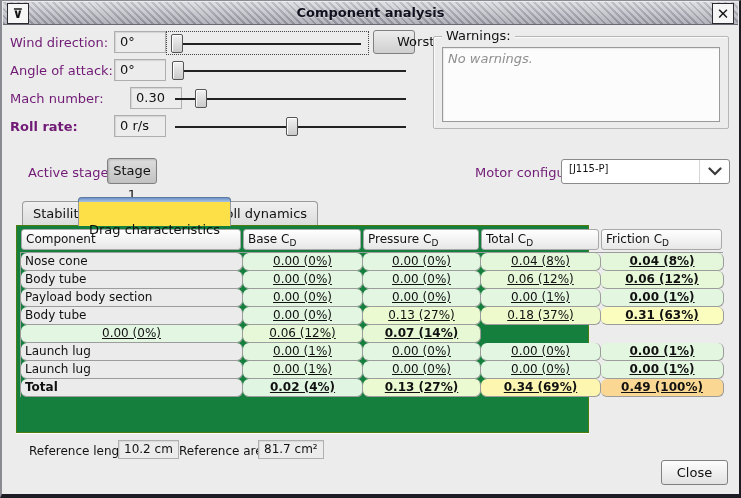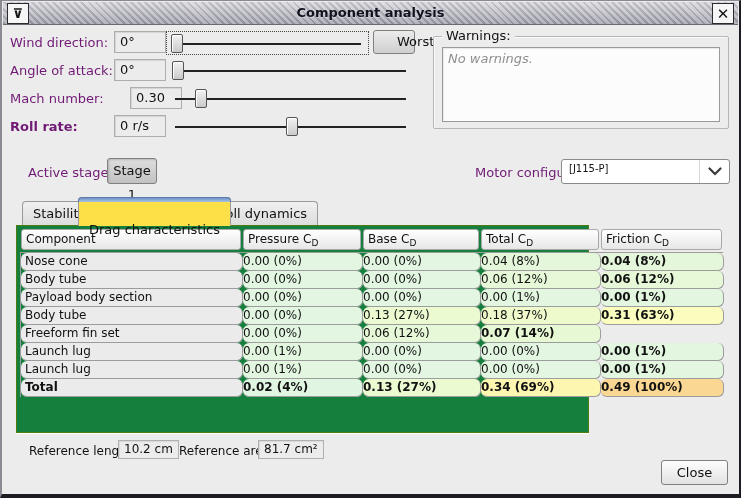--- a/index.html
+++ b/index.html
@@ -137,21 +137,21 @@
     overflow: hidden; white-space: nowrap;
   }
   .hbtn sub { font-size: 9px; }
   .tbody { border-top: 1px solid #9c9c9c; border-left: 1px solid #9c9c9c; }
   .tcell {
     height: 18px; font-size: 12px; line-height: 17px; color: #111;
     border-right: 1px solid #9c9c9c; border-bottom: 1px solid #9c9c9c;
     overflow: hidden; white-space: nowrap; border-radius: 6px;
   }
   .tcell.name { background: #ebebeb; padding-left: 4px; text-align: left; }
-  .tcell.num { text-align: left; }
+  .tcell.num { text-align: center; text-decoration: underline; }
   .tcell.total { font-weight: bold; }
   .trow.bold .tcell { font-weight: bold; }
 
   
   .refbox {
     position: absolute; height: 19px;
     background: #ececec; border: 1px solid #b0b0b0;
     box-shadow: inset 1px 1px 1px rgba(0,0,0,.08);
     font-size: 12px; color:#111; line-height: 17px; padding: 0 5px;
   }
@@ -222,22 +222,22 @@
   </div>
 
   <div class="tab" style="left:20px;">Stability</div>
   <div class="tab selected" style="left:76px;">Drag characteristics</div>
   <div class="tab" style="left:204px;">Roll dynamics</div>
 
   <div class="panel">
     <div class="table">
       <div class="thead">
         <div class="hbtn"><span>Component</span></div>
+        <div class="hbtn"><span>Base C</span><sub>D</sub></div>
         <div class="hbtn"><span>Pressure C</span><sub>D</sub></div>
-        <div class="hbtn"><span>Base C</span><sub>D</sub></div>
         <div class="hbtn"><span>Total C</span><sub>D</sub></div>
         <div class="hbtn"><span>Friction C</span><sub>D</sub></div>
       </div>
       <div class="tbody">
           <div class="trow">
             <div class="tcell name">Nose cone</div>
             <div class="tcell num" style="background: rgb(226, 246, 226);">0.00 (0%)</div>
             <div class="tcell num" style="background: rgb(226, 246, 226);">0.00 (0%)</div>
             <div class="tcell num" style="background: rgb(228, 247, 219);">0.04 (8%)</div>
             <div class="tcell num total" style="background: rgb(228, 247, 219);">0.04 (8%)</div>
@@ -257,21 +257,20 @@
             <div class="tcell num total" style="background: rgb(226, 246, 224);">0.00 (1%)</div>
           </div>
           <div class="trow">
             <div class="tcell name">Body tube</div>
             <div class="tcell num" style="background: rgb(226, 246, 226);">0.00 (0%)</div>
             <div class="tcell num" style="background: rgb(235, 250, 209);">0.13 (27%)</div>
             <div class="tcell num" style="background: rgb(239, 250, 204);">0.18 (37%)</div>
             <div class="tcell num total" style="background: rgb(251, 253, 190);">0.31 (63%)</div>
           </div>
           <div class="trow">
-            <div class="tcell name">Freeform fin set</div>
             <div class="tcell num" style="background: rgb(226, 246, 226);">0.00 (0%)</div>
             <div class="tcell num" style="background: rgb(230, 248, 215);">0.06 (12%)</div>
             <div class="tcell num total" style="background: rgb(231, 248, 212);">0.07 (14%)</div>
           </div>
           <div class="trow">
             <div class="tcell name">Launch lug</div>
             <div class="tcell num" style="background: rgb(226, 246, 224);">0.00 (1%)</div>
             <div class="tcell num" style="background: rgb(226, 246, 226);">0.00 (0%)</div>
             <div class="tcell num" style="background: rgb(226, 246, 226);">0.00 (0%)</div>
             <div class="tcell num total" style="background: rgb(226, 246, 224);">0.00 (1%)</div>

